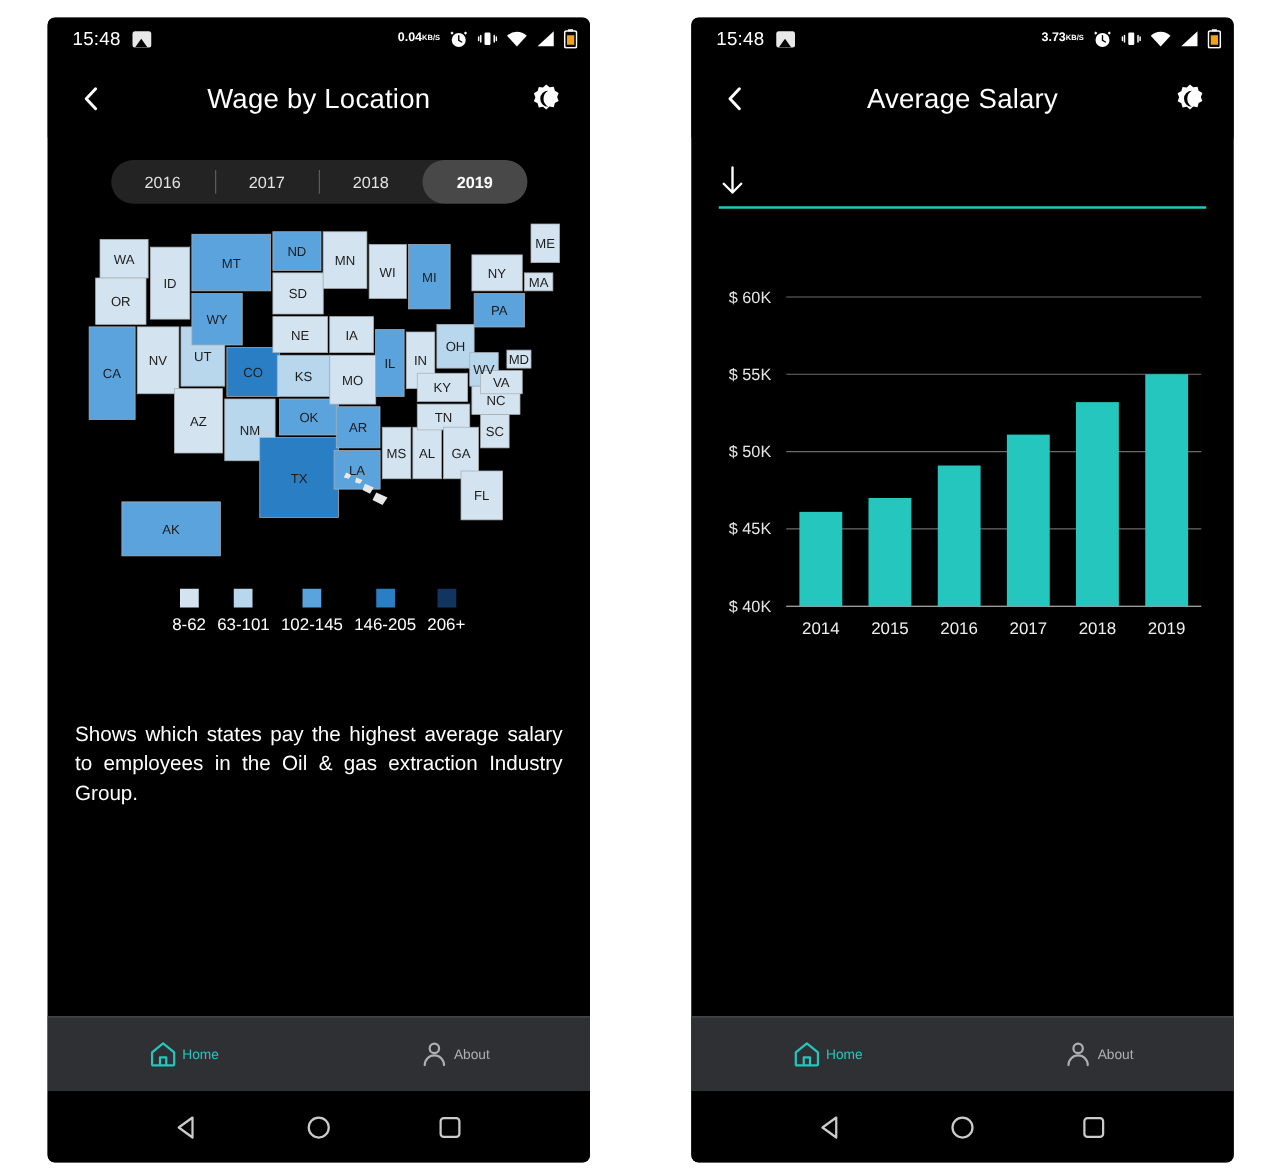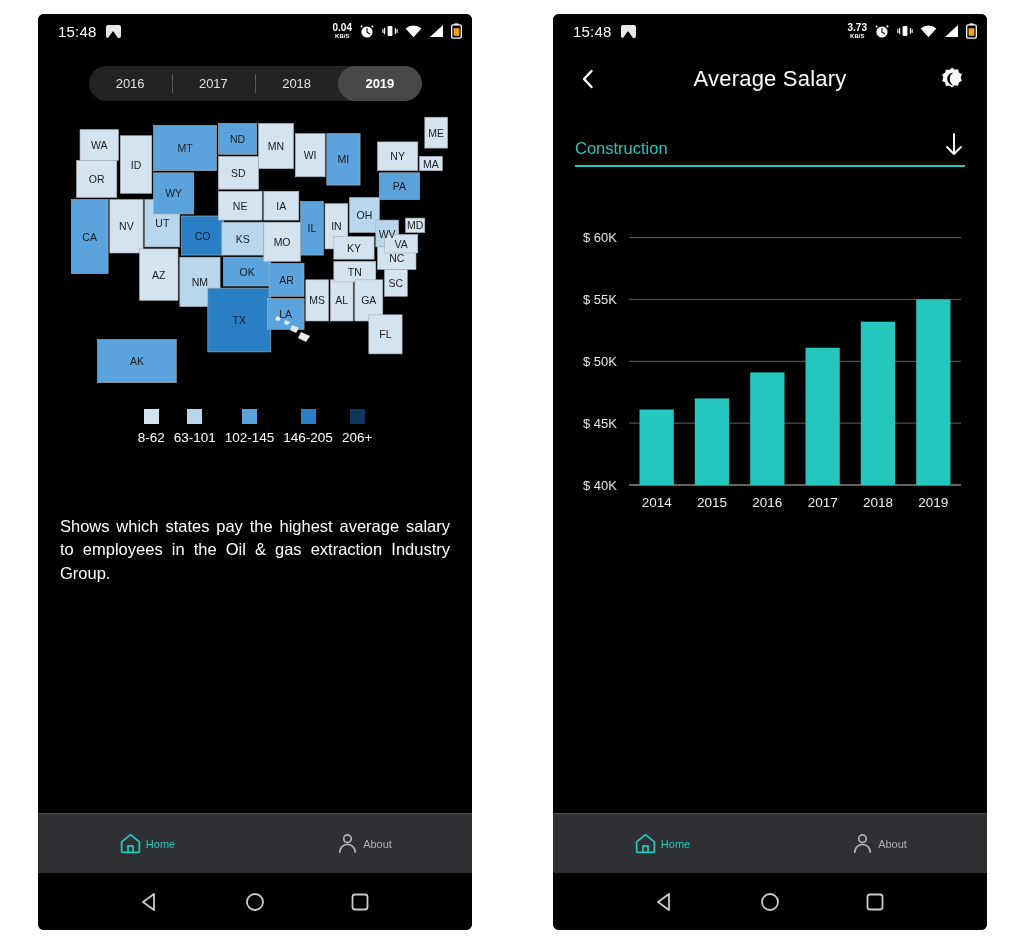--- a/index.html
+++ b/index.html
@@ -53,21 +53,21 @@
     width: 0; height: 0;
     border-left: 5px solid transparent;
     border-right: 5px solid transparent;
     border-bottom: 7px solid #000;
   }
   .sb-right {
     margin-left: auto;
     display: flex; align-items: center; gap: 7px;
   }
   .sb-net {
-    display: flex; flex-direction: column; align-items: center;
+    display: flex; align-items: center;
     color: #fff; line-height: 1;
   }
   .sb-net-val { font-size: 10px; font-weight: 700; }
   .sb-net-unit { font-size: 6px; font-weight: 700; }
   .sb-ic { display: block; }
 
   
   .appbar {
     height: 62px;
     display: flex;
@@ -254,20 +254,34 @@
           <path d="M14 1v12H1z" fill="#fff"></path>
         </svg>
         <svg class="sb-ic" width="11" height="16" viewBox="0 0 11 16">
           <rect x="3.5" y="0.4" width="4" height="1.6" fill="#fff"></rect>
           <rect x="0.7" y="1.8" width="9.6" height="13.4" rx="1.4" fill="none" stroke="#fff" stroke-width="1.3"></rect>
           <rect x="2.6" y="5.2" width="5.8" height="7.6" fill="#f0a21e"></rect>
         </svg>
       </span>
     </div>
 
+    <div class="appbar">
+      <span class="back-btn">
+        <svg width="20" height="22" viewBox="0 0 20 22">
+          <path d="M13.5 3 6 11l7.5 8" fill="none" stroke="#fff" stroke-width="2.4" stroke-linecap="round" stroke-linejoin="round"></path>
+        </svg>
+      </span>
+      <span class="app-title">Wage by Location</span>
+      <span class="theme-btn">
+        <svg width="26" height="26" viewBox="0 0 26 26">
+          <path d="M13 1.6l2.6 2.2 3.4-.5.9 3.3 3 1.7-1.2 3.2 1.2 3.2-3 1.7-.9 3.3-3.4-.5L13 21.6l-2.6-2.2-3.4.5-.9-3.3-3-1.7 1.2-3.2L3.1 8.5l3-1.7.9-3.3 3.4.5z" fill="#ffffff"></path>
+          <path d="M14.6 6.6a6.4 6.4 0 1 0 0 12.8 7.3 7.3 0 0 1 0-12.8z" fill="#000000"></path>
+        </svg>
+      </span>
+    </div>
 
     <div class="year-wrap">
       <div class="year-group">
         <div class="year-item">2016</div>
         <div class="year-item">2017</div>
         <div class="year-item">2018</div>
         <div class="year-item selected">2019</div>
       </div>
     </div>
 
@@ -477,21 +491,20 @@
       <span class="theme-btn">
         <svg width="26" height="26" viewBox="0 0 26 26">
           <path d="M13 1.6l2.6 2.2 3.4-.5.9 3.3 3 1.7-1.2 3.2 1.2 3.2-3 1.7-.9 3.3-3.4-.5L13 21.6l-2.6-2.2-3.4.5-.9-3.3-3-1.7 1.2-3.2L3.1 8.5l3-1.7.9-3.3 3.4.5z" fill="#ffffff"></path>
           <path d="M14.6 6.6a6.4 6.4 0 1 0 0 12.8 7.3 7.3 0 0 1 0-12.8z" fill="#000000"></path>
         </svg>
       </span>
     </div>
 
     <div class="dd-wrap">
       <div class="dd">
-        <span class="dd-val">Construction</span>
         <span class="dd-arrow">
           <svg width="22" height="26" viewBox="0 0 22 26">
             <path d="M11 2v20M4 15l7 7 7-7" fill="none" stroke="#ffffff" stroke-width="1.9" stroke-linecap="round" stroke-linejoin="round"></path>
           </svg>
         </span>
       </div>
     </div>
 
     <div class="chart-wrap">
       <svg class="chart-svg" width="398" height="320" viewBox="0 0 398 320">

